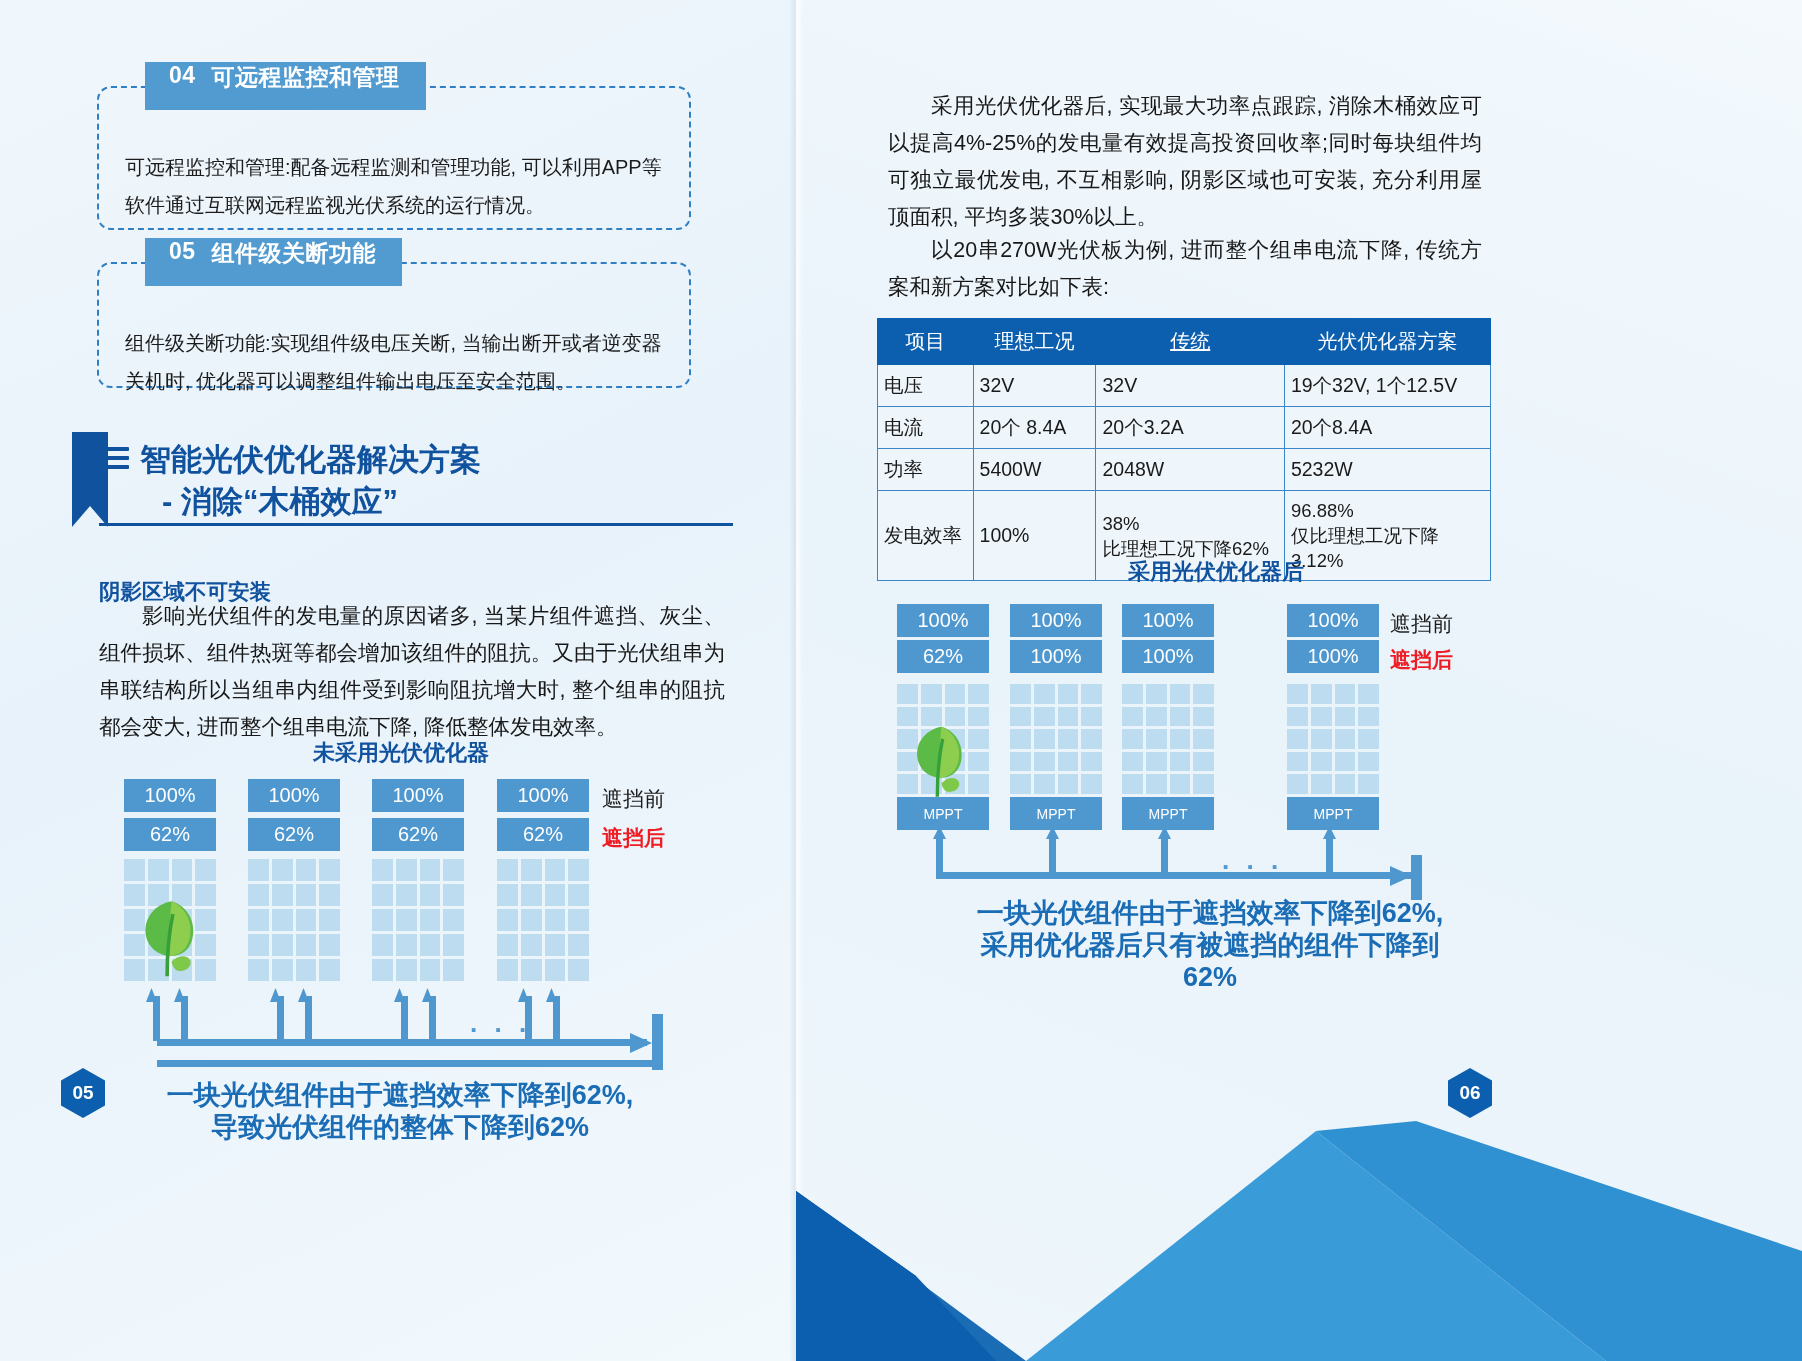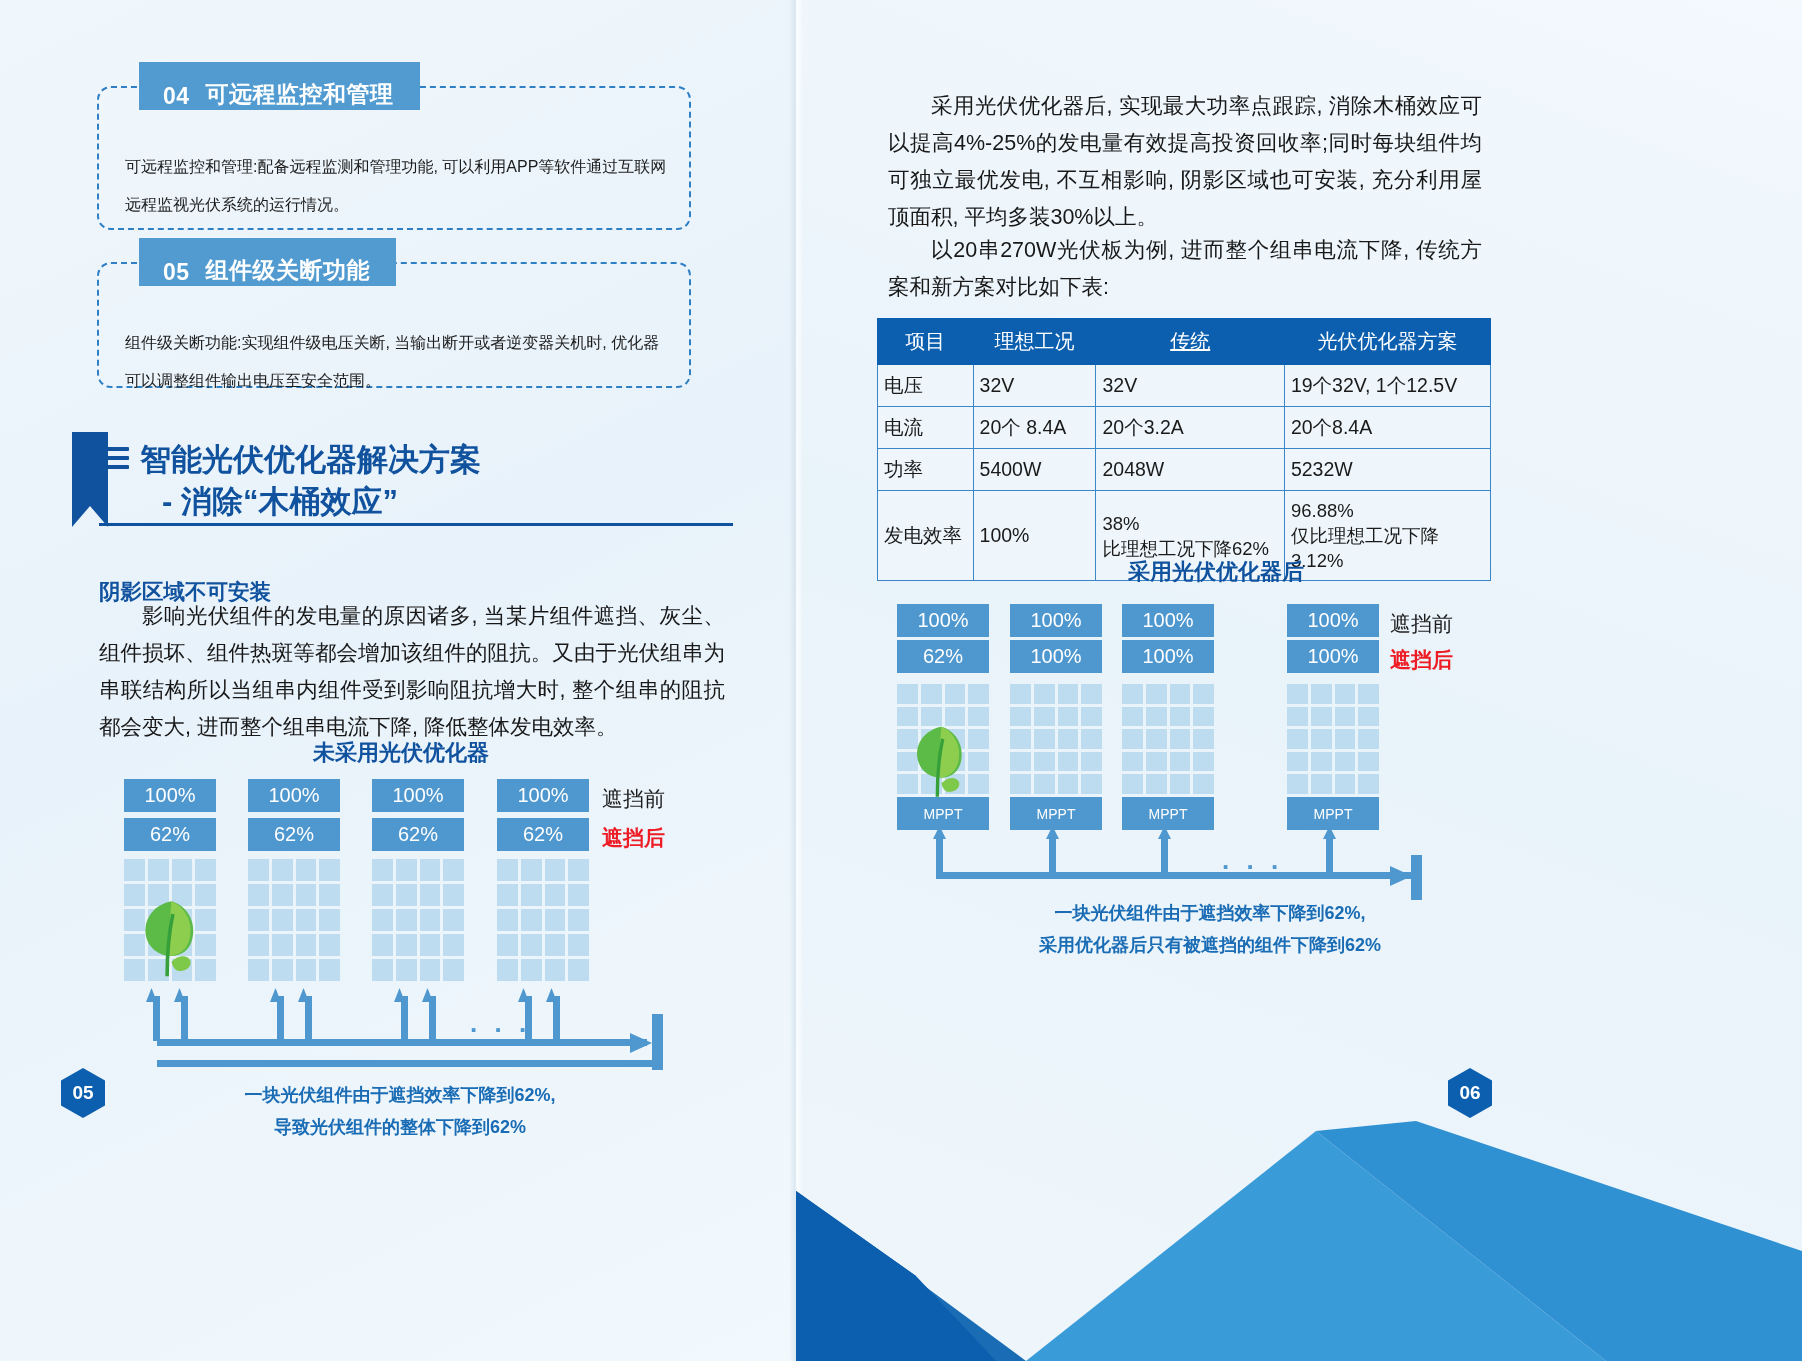--- a/index.html
+++ b/index.html
@@ -21,29 +21,29 @@
     pointer-events:none;
   }
   .leftpage{position:absolute;left:0;top:0;width:796px;height:1361px;
     background:linear-gradient(155deg,#f0f7fc 0%,#e8f2fa 45%,#f2f9fd 100%);}
   .rightpage{position:absolute;left:796px;top:0;width:1006px;height:1361px;
     background:linear-gradient(200deg,#f3f9fd 0%,#e9f3fa 50%,#eef6fb 100%);}
 
   
   .card{position:absolute;border:2px dashed #2f7fc4;border-radius:14px;background:transparent;}
   .card-hd{
-    position:absolute;left:40px;top:-26px;height:48px;
-    background:#519bd0;color:#fff;display:flex;align-items:flex-end;
+    position:absolute;left:46px;top:-26px;height:48px;
+    background:#519bd0;color:#fff;display:flex;align-items:flex-start;
     padding:0 26px 0 24px;box-sizing:border-box;
     font-size:23px;font-weight:bold;letter-spacing:.5px;white-space:nowrap;
   }
   .card-hd .num{font-size:23px;font-weight:bold;margin-right:16px;}
   .card-body{
     position:absolute;left:26px;right:22px;top:60px;
-    font-size:16px;line-height:38px;color:#1c1c1c;
+    font-size:20px;line-height:38px;color:#1c1c1c;
   }
 
   
   .sec-flag{
     position:absolute;width:36px;height:74px;background:#10529e;
   }
   .sec-flag:after{
     content:"";position:absolute;left:0;bottom:-21px;width:0;height:0;
     border-left:18px solid #10529e;border-right:18px solid #10529e;
     border-bottom:21px solid transparent;
@@ -76,21 +76,21 @@
     position:absolute;display:grid;gap:3px;box-sizing:border-box;
   }
   .panel span{background:#bedcef;}
   .mppt{
     position:absolute;background:#4e97cf;color:#fff;font-size:14px;
     display:flex;align-items:center;justify-content:center;
   }
   .lbl-before{position:absolute;font-size:21px;color:#1b1b1b;white-space:nowrap;}
   .lbl-after{position:absolute;font-size:21px;color:#ee1c25;font-weight:bold;white-space:nowrap;}
   .cap{
-    position:absolute;color:#1a6cb5;font-size:18px;line-height:32px;text-align:center;font-weight:bold;
+    position:absolute;color:#1a6cb5;font-size:27px;line-height:32px;text-align:center;font-weight:bold;
   }
   .leaf{position:absolute;pointer-events:none;}
   .wire{position:absolute;background:#4e97cf;}
   .dots{position:absolute;color:#4e97cf;font-size:26px;letter-spacing:5px;font-weight:bold;}
 
   
   table.cmp{
     position:absolute;border-collapse:collapse;font-size:19.5px;color:#1a1a1a;
   }
   table.cmp th{

